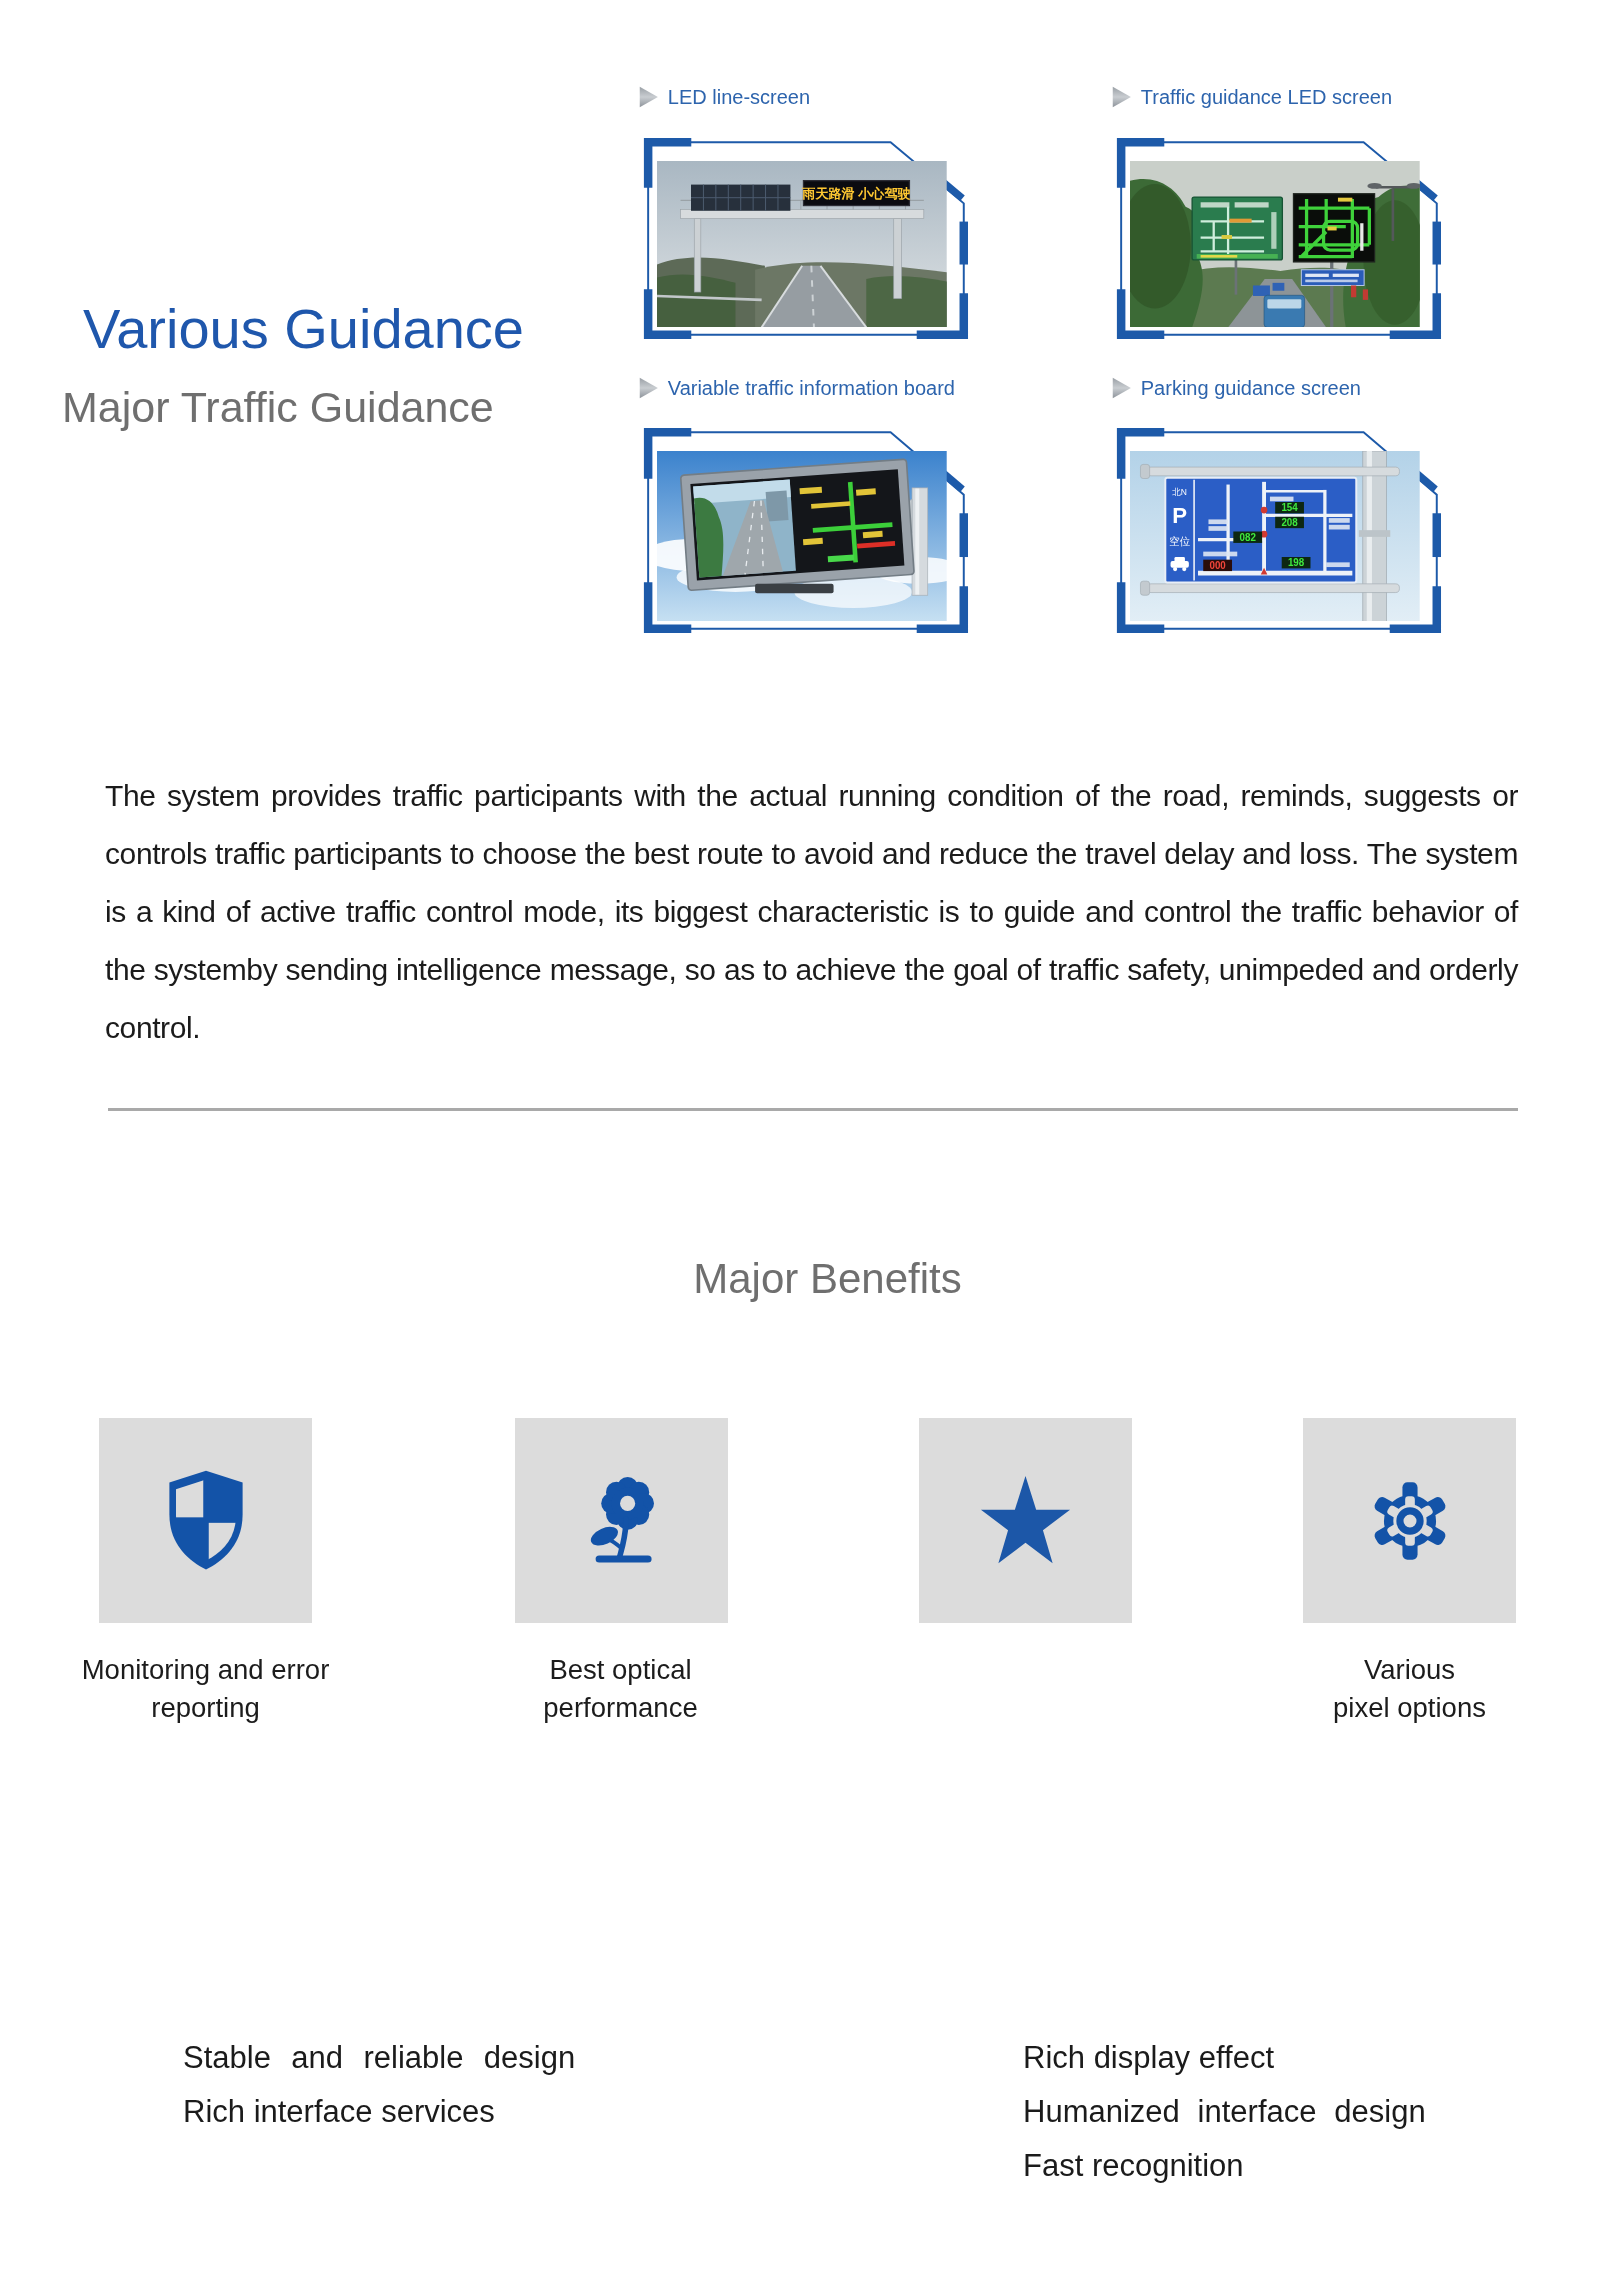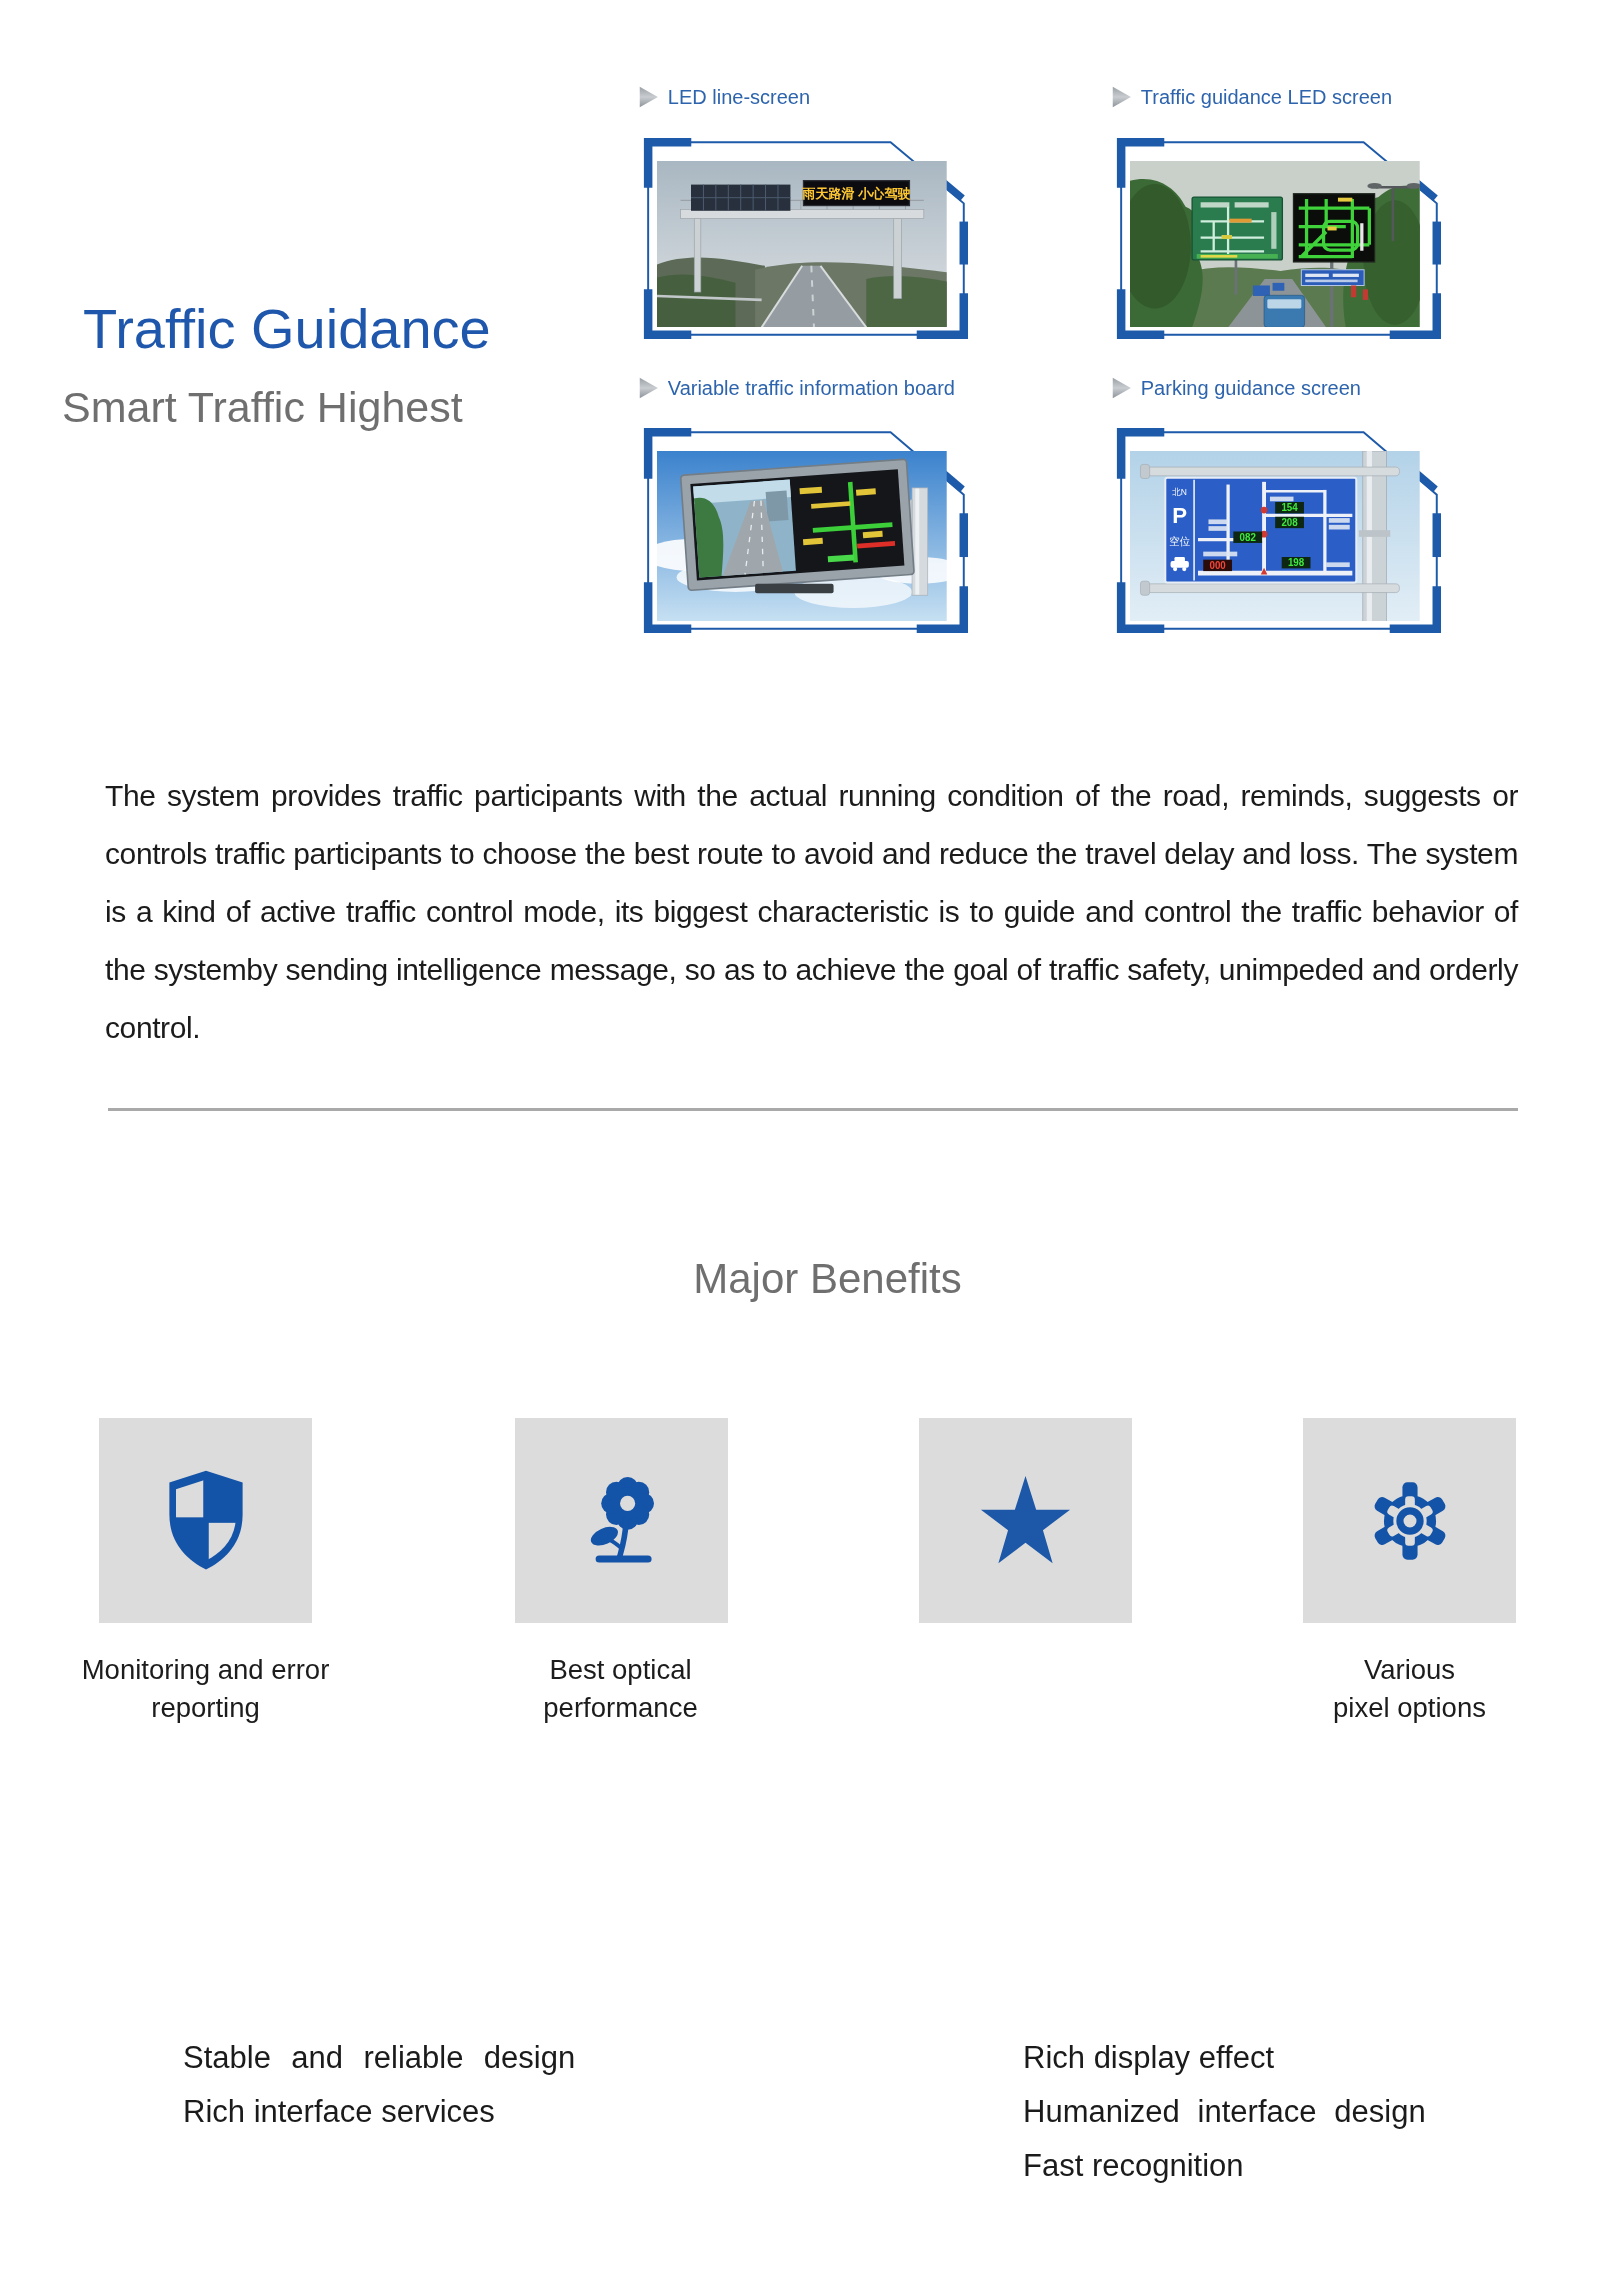--- a/index.html
+++ b/index.html
@@ -79,22 +79,22 @@
     </linearGradient>
     <linearGradient id="sky4" x1="0" y1="0" x2="0" y2="1">
       <stop offset="0" stop-color="#b3d2e8"></stop>
         <stop offset="1" stop-color="#e2eef6"></stop>
     </linearGradient>
   </defs>
 </svg>
 
 <div class="page">
 
-  <h1 class="page-title">Traffic Guidance</h1>
-  <h2 class="page-subtitle">Smart Traffic Highest</h2>
+  <h1 class="page-title">Various Guidance</h1>
+  <h2 class="page-subtitle">Major Traffic Guidance</h2>
 
   <div class="panel row1" style="left:639px; top:82px;">
     <div class="panel-label">
       <svg class="tri" viewBox="0 0 30 34">
           <polygon points="1,1 29,17 1,33" fill="url(#triGrad)"></polygon>
         </svg>
       <span class="panel-label-text">LED line-screen</span>
     </div>
     <div class="panel-frame">
       <svg class="frame-svg" viewBox="0 0 505 312" preserveAspectRatio="none">

